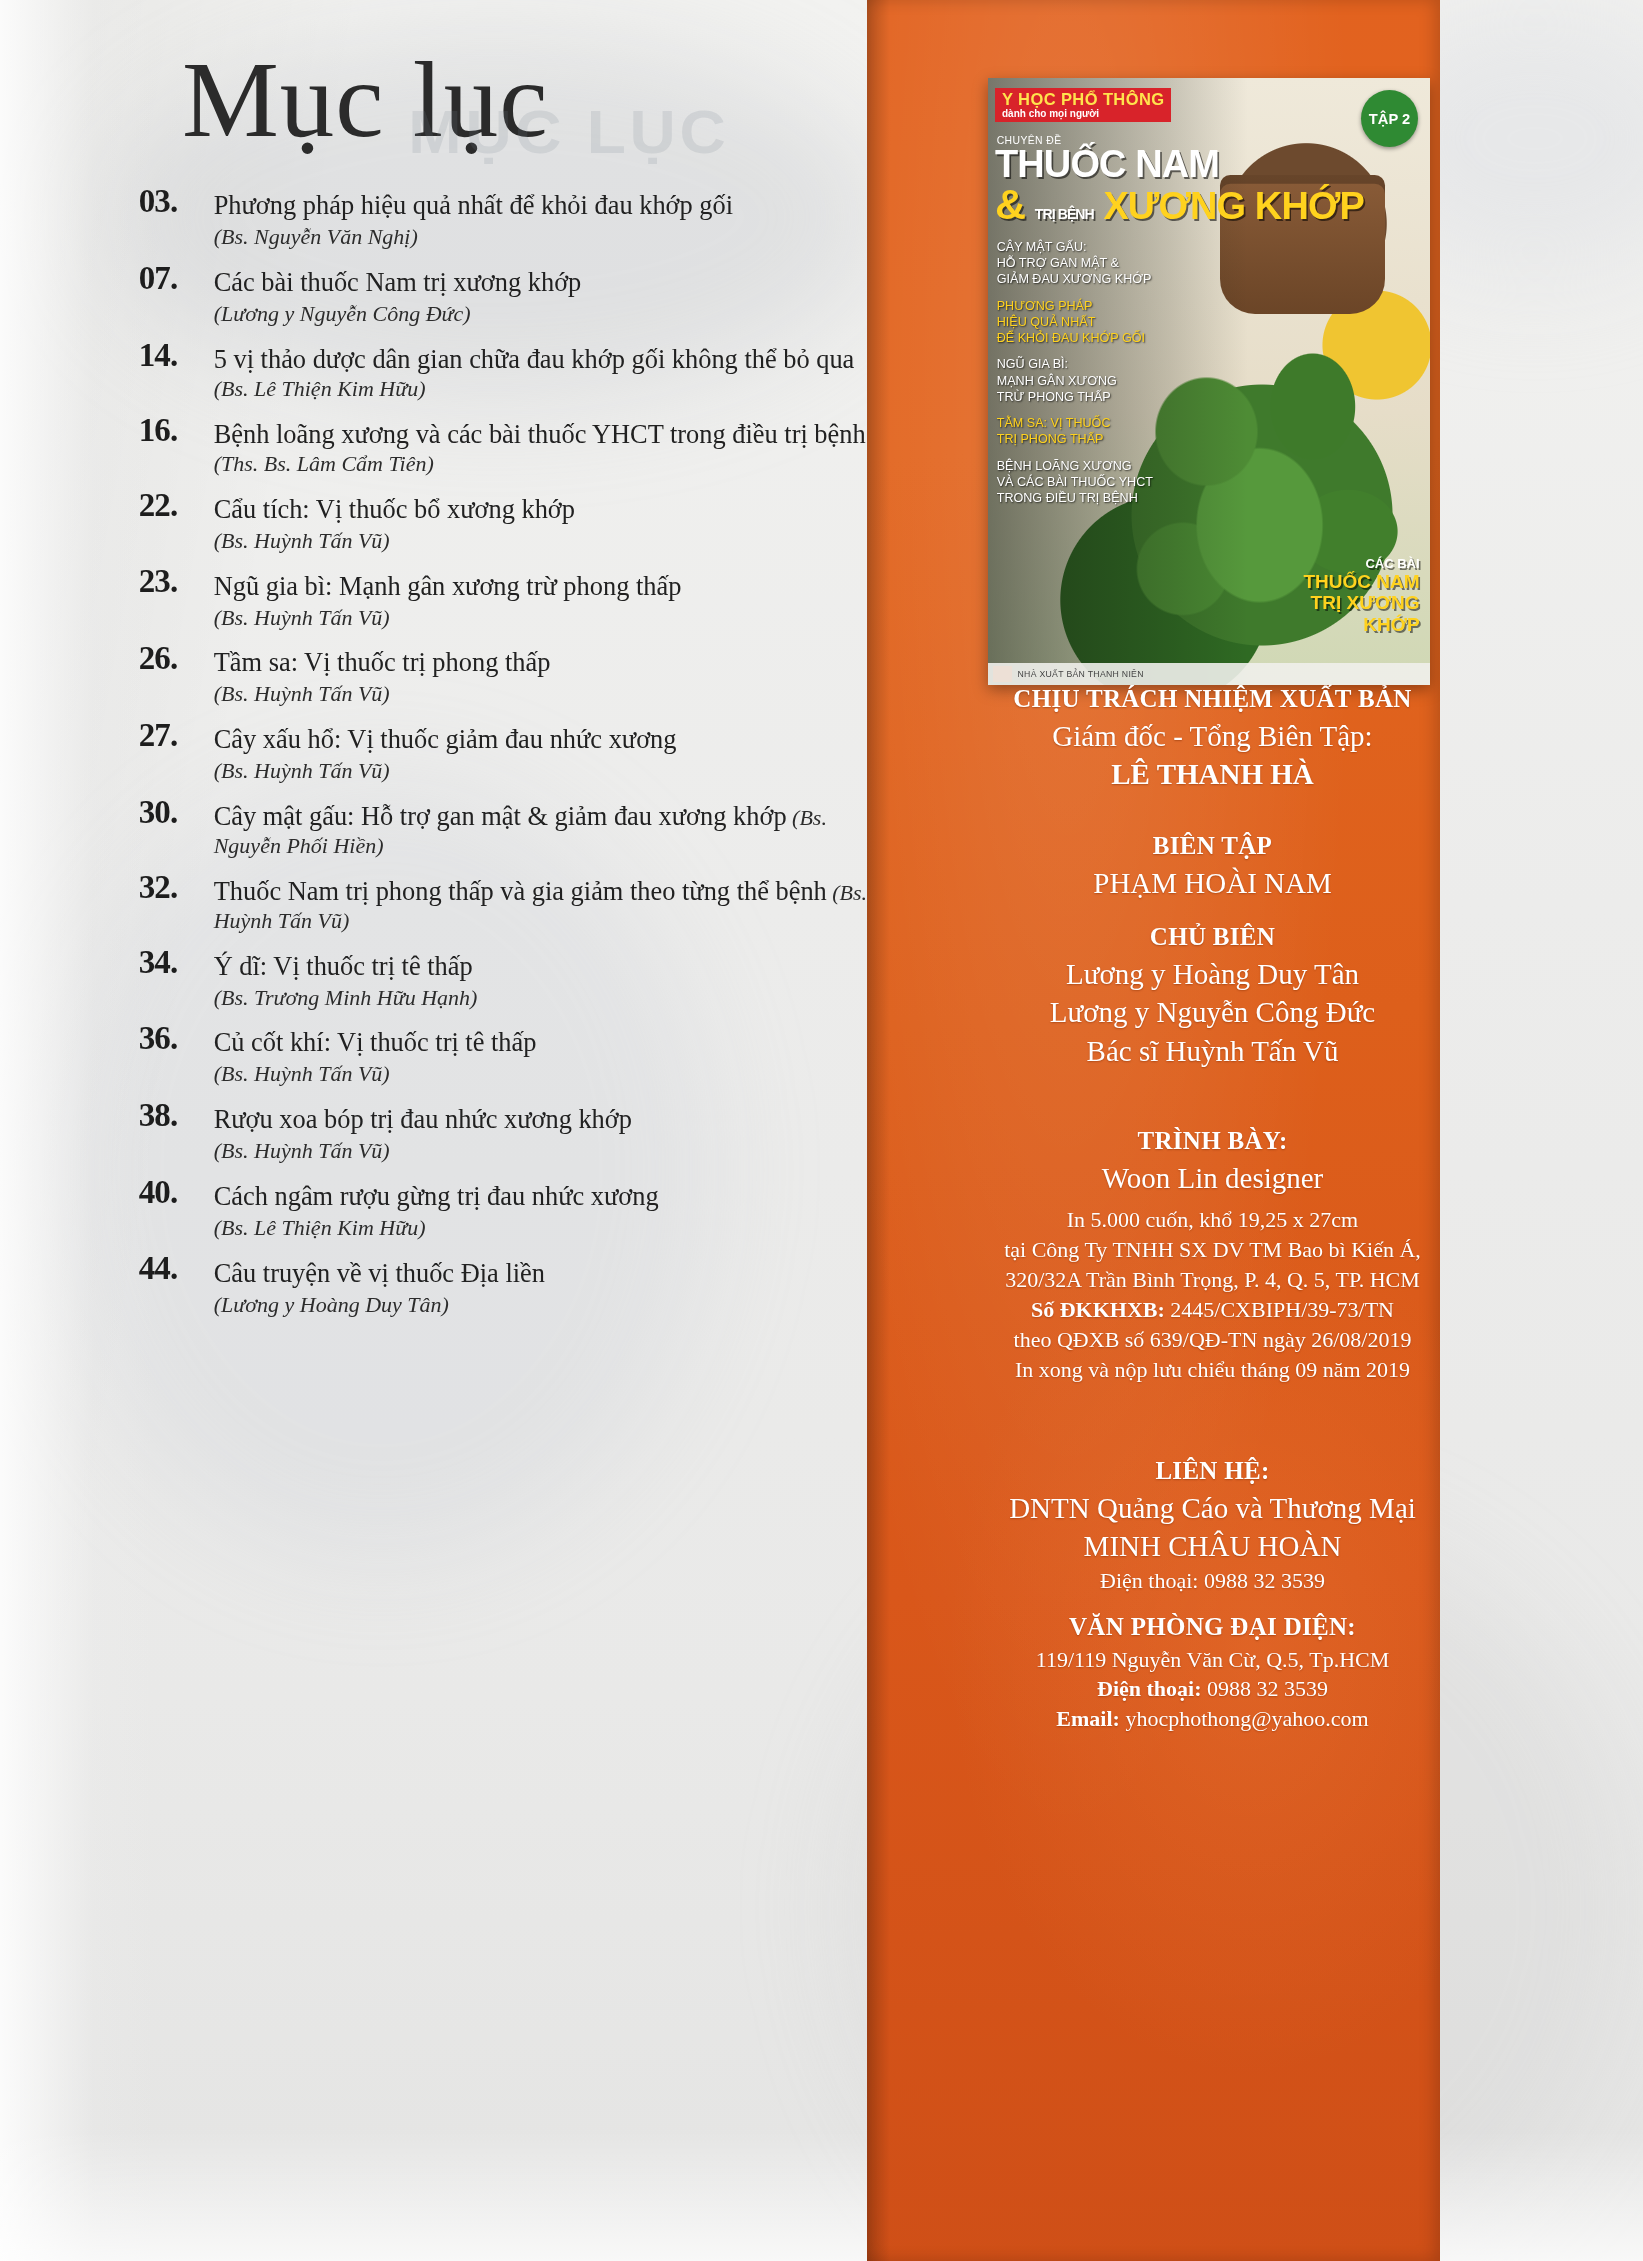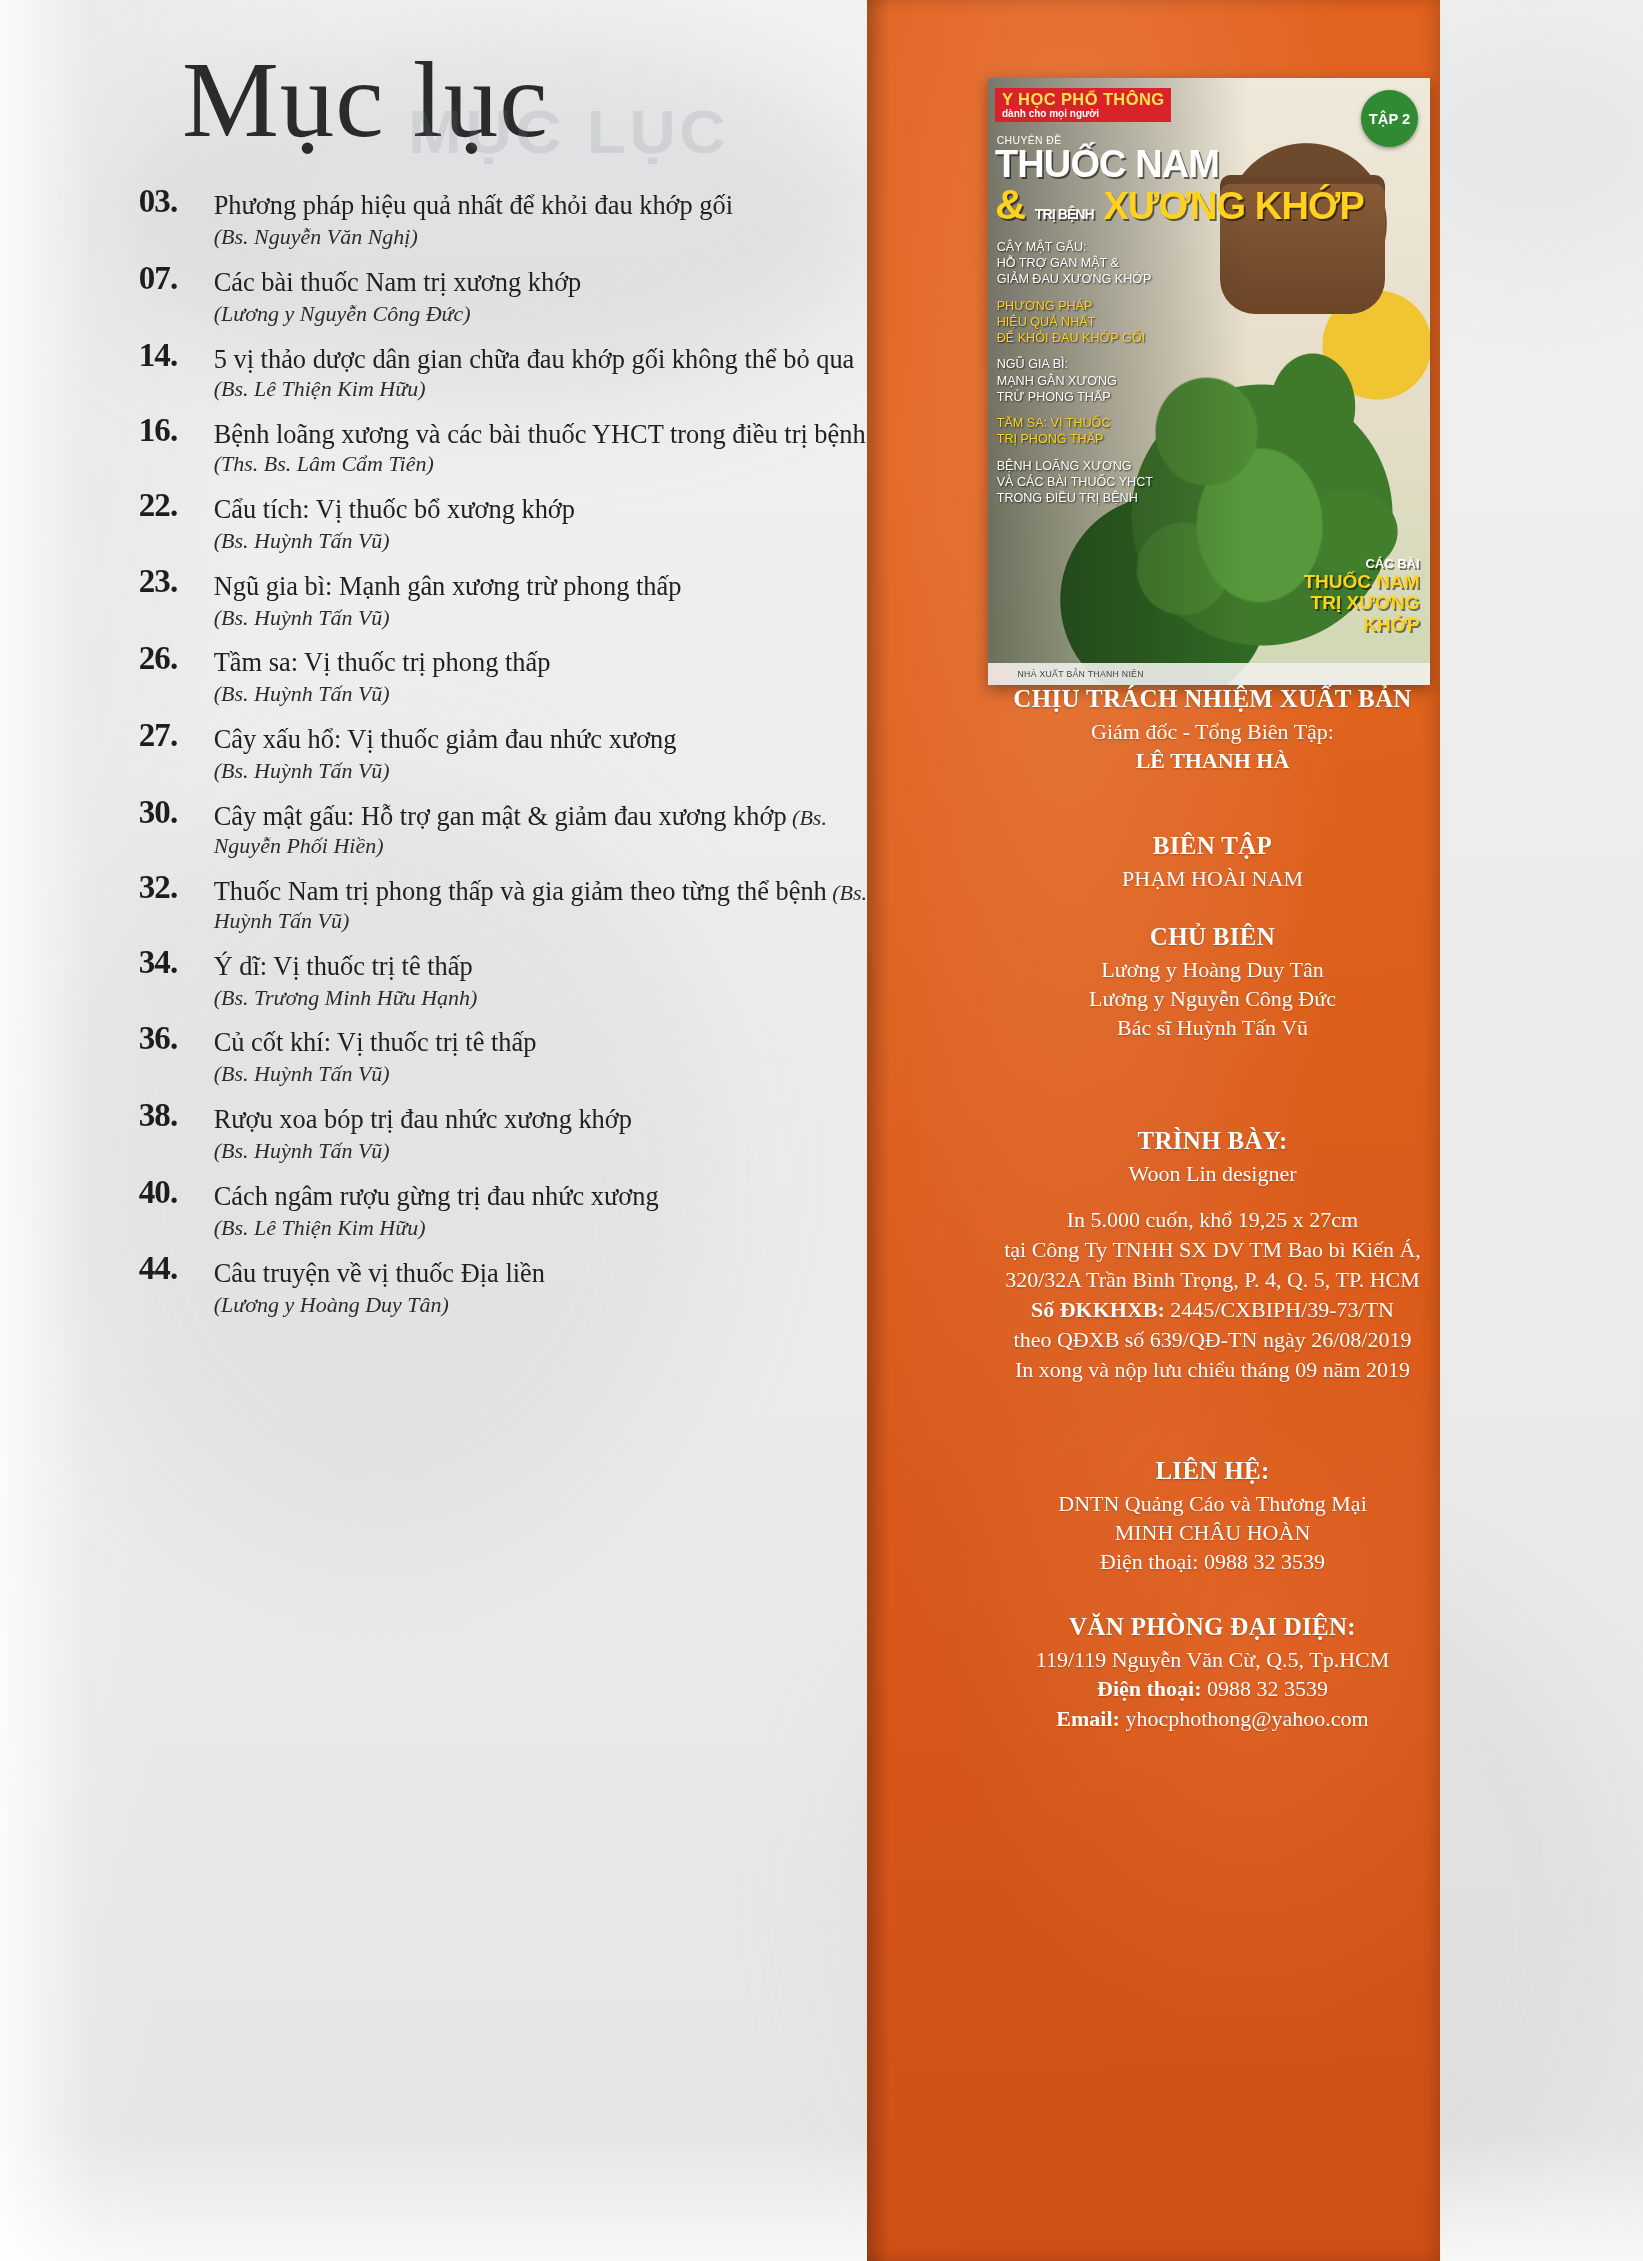--- a/index.html
+++ b/index.html
@@ -311,21 +311,21 @@
     color: #ffffff;
     text-shadow: 0 0.9px 1.7px rgba(120,40,0,0.45);
   }
   .imp .hd {
     font-weight: bold;
     font-size: 25px;
     letter-spacing: 0.3px;
     margin-bottom: 3.5px;
   }
   .imp .ln {
-    font-size: 22px;
+    font-size: 29px;
     line-height: 1.33;
   }
   .imp .ln.b { font-weight: bold; }
   .imp .sm { font-size: 22px; line-height: 1.36; }
 </style>
 </head>
 <body>
 
 <div id="page">
   <div class="blotch b1"></div>

